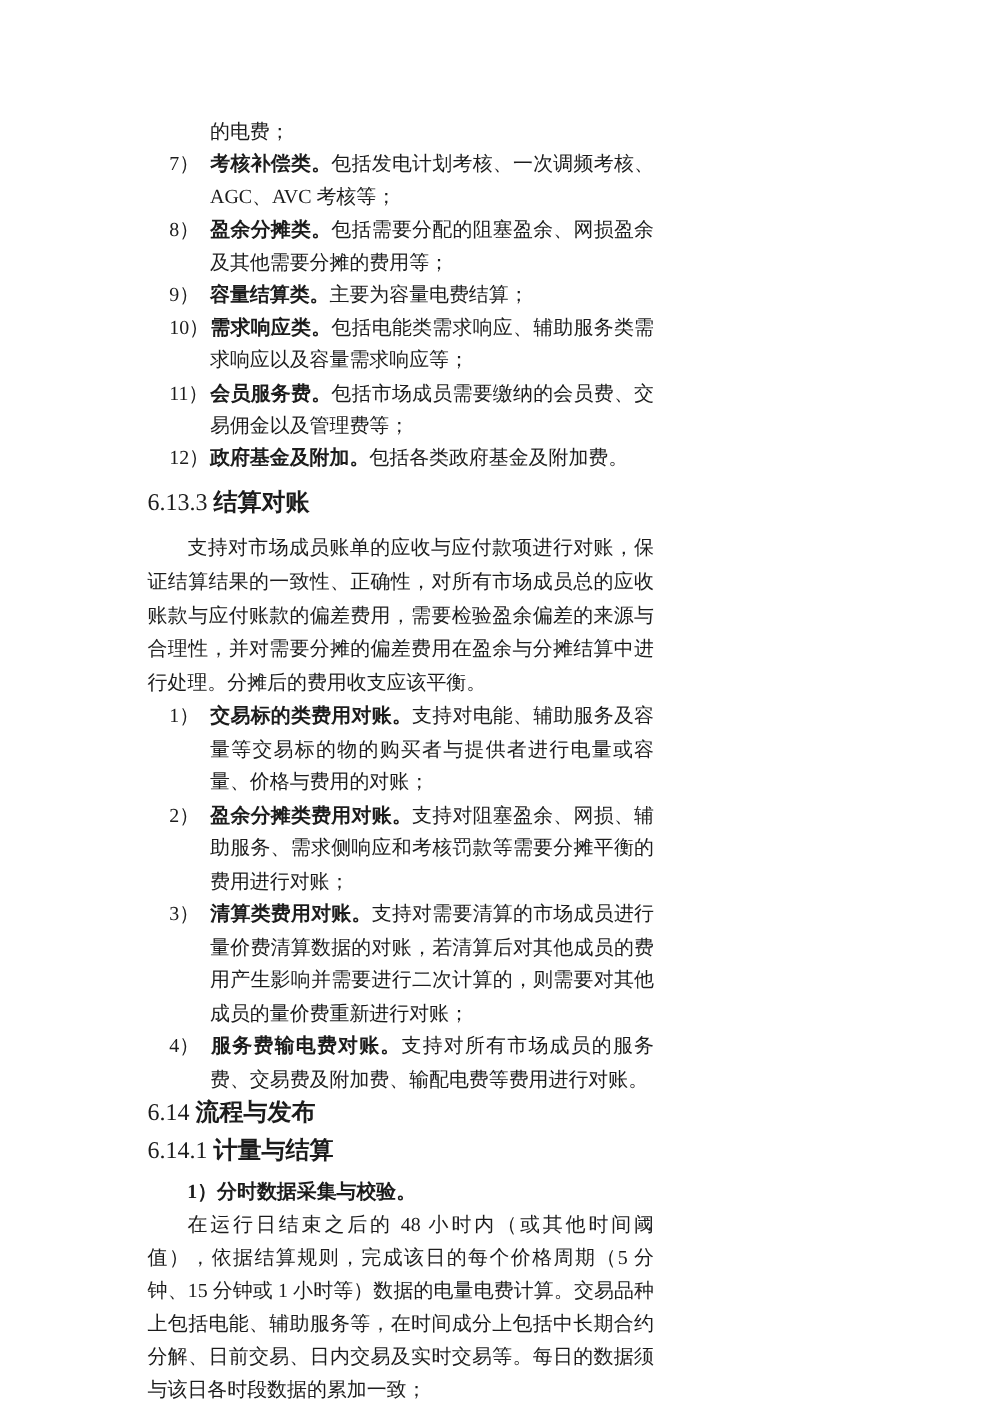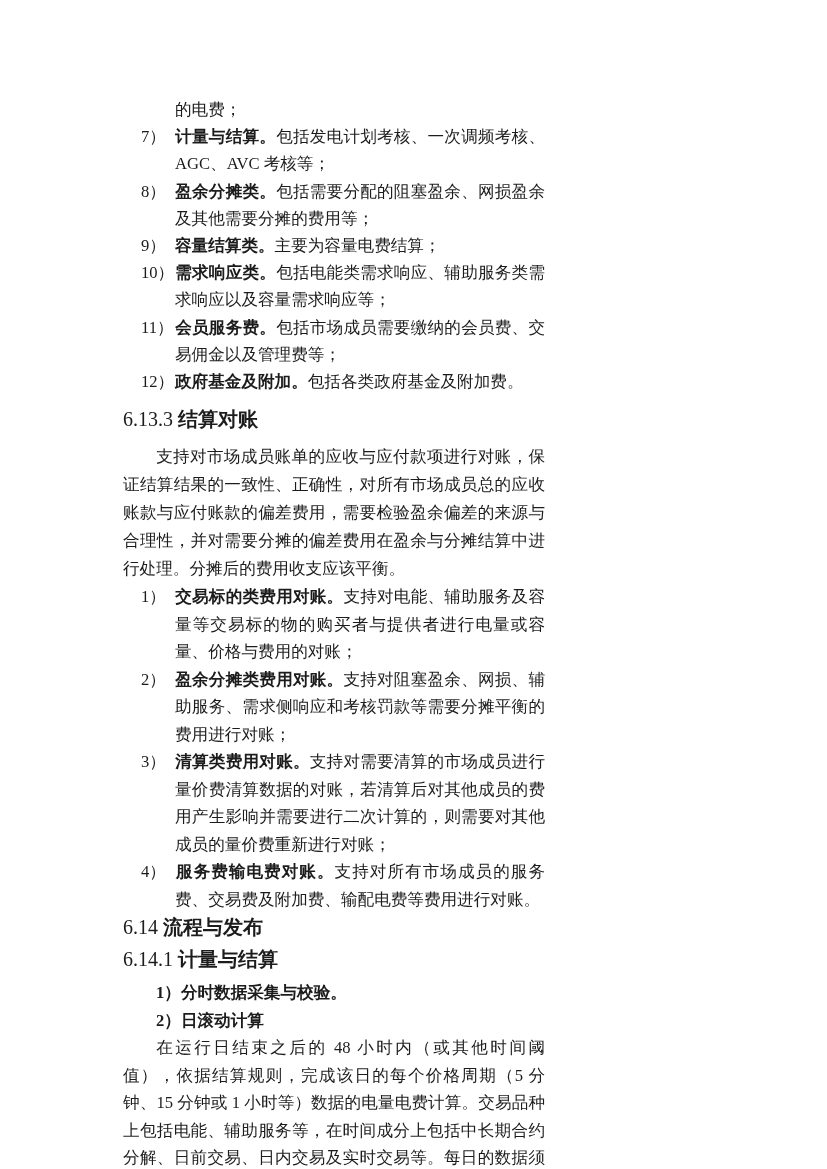--- a/index.html
+++ b/index.html
@@ -68,21 +68,21 @@
 </head>
 <body>
 
 <div class="page">
   <div class="content">
 
     <div class="cont-line">的电费；</div>
 
     <div class="nlist">
       <div class="nitem">
-        <span class="num">7）</span><span class="term">计量与结算。</span><span>包括发电计划考核、一次调频考核、AGC、AVC 考核等；</span>
+        <span class="num">7）</span><span class="term">考核补偿类。</span><span>包括发电计划考核、一次调频考核、AGC、AVC 考核等；</span>
       </div>
       <div class="nitem">
         <span class="num">8）</span><span class="term">盈余分摊类。</span><span>包括需要分配的阻塞盈余、网损盈余及其他需要分摊的费用等；</span>
       </div>
       <div class="nitem">
         <span class="num">9）</span><span class="term">容量结算类。</span><span>主要为容量电费结算；</span>
       </div>
       <div class="nitem">
         <span class="num">10）</span><span class="term">需求响应类。</span><span>包括电能类需求响应、辅助服务类需求响应以及容量需求响应等；</span>
       </div>
@@ -122,18 +122,17 @@
     </h2>
 
     <h3 class="hsec h6141">
       <span>6.14.1</span>
       <span class="htitle">计量与结算</span>
     </h3>
 
     <p class="subhead sub1">1）分时数据采集与校验。</p>
 
 
-    <p class="subhead">2）日滚动计算</p>
 
     <p class="para2">在运行日结束之后的 48 小时内（或其他时间阈值），依据结算规则，完成该日的每个价格周期（5 分钟、15 分钟或 1 小时等）数据的电量电费计算。交易品种上包括电能、辅助服务等，在时间成分上包括中长期合约分解、日前交易、日内交易及实时交易等。每日的数据须与该日各时段数据的累加一致；</p>
 
   </div>
 </div>
 
 </body></html>

